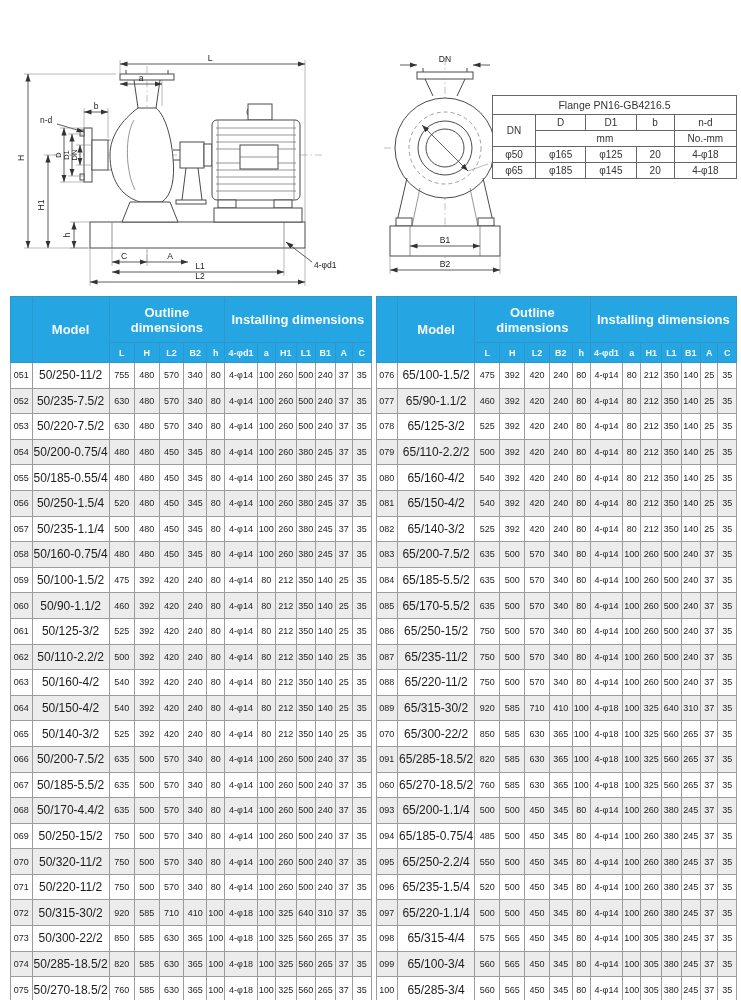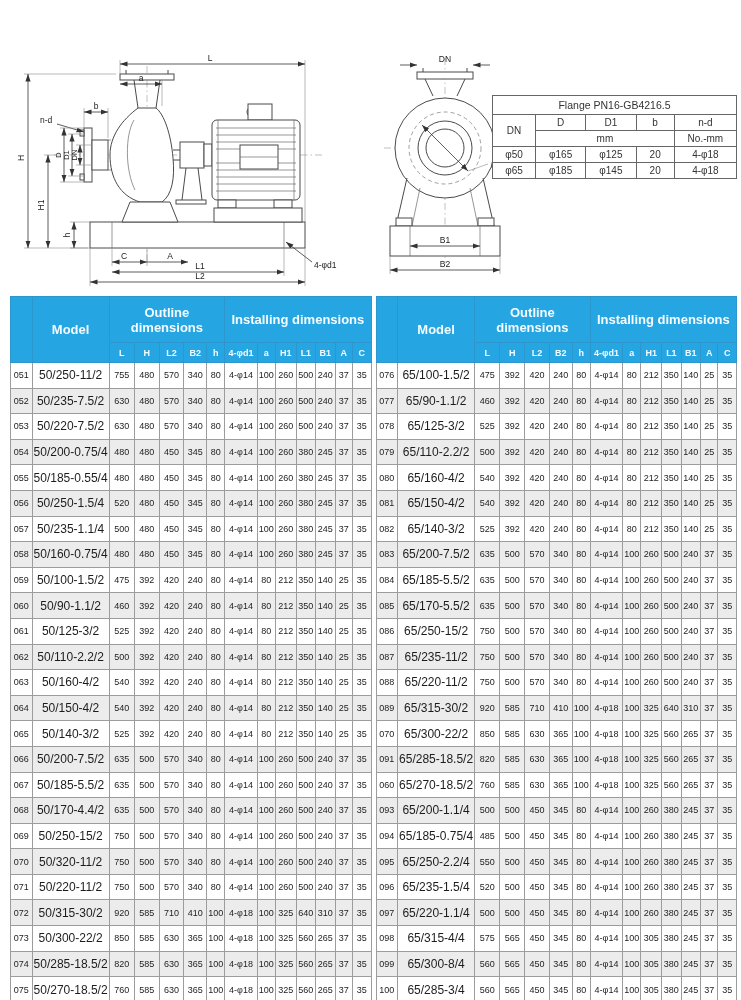--- a/index.html
+++ b/index.html
@@ -1137,21 +1137,21 @@
             <td>4-φ14</td>
             <td>100</td>
             <td>305</td>
             <td>380</td>
             <td>245</td>
             <td>37</td>
             <td>35</td>
           </tr>
           <tr>
             <td>099</td>
-            <td class="model-col">65/300-8/4</td>
+            <td class="model-col">65/100-3/4</td>
             <td>560</td>
             <td>565</td>
             <td>450</td>
             <td>345</td>
             <td>80</td>
             <td>4-φ14</td>
             <td>100</td>
             <td>305</td>
             <td>380</td>
             <td>245</td>

